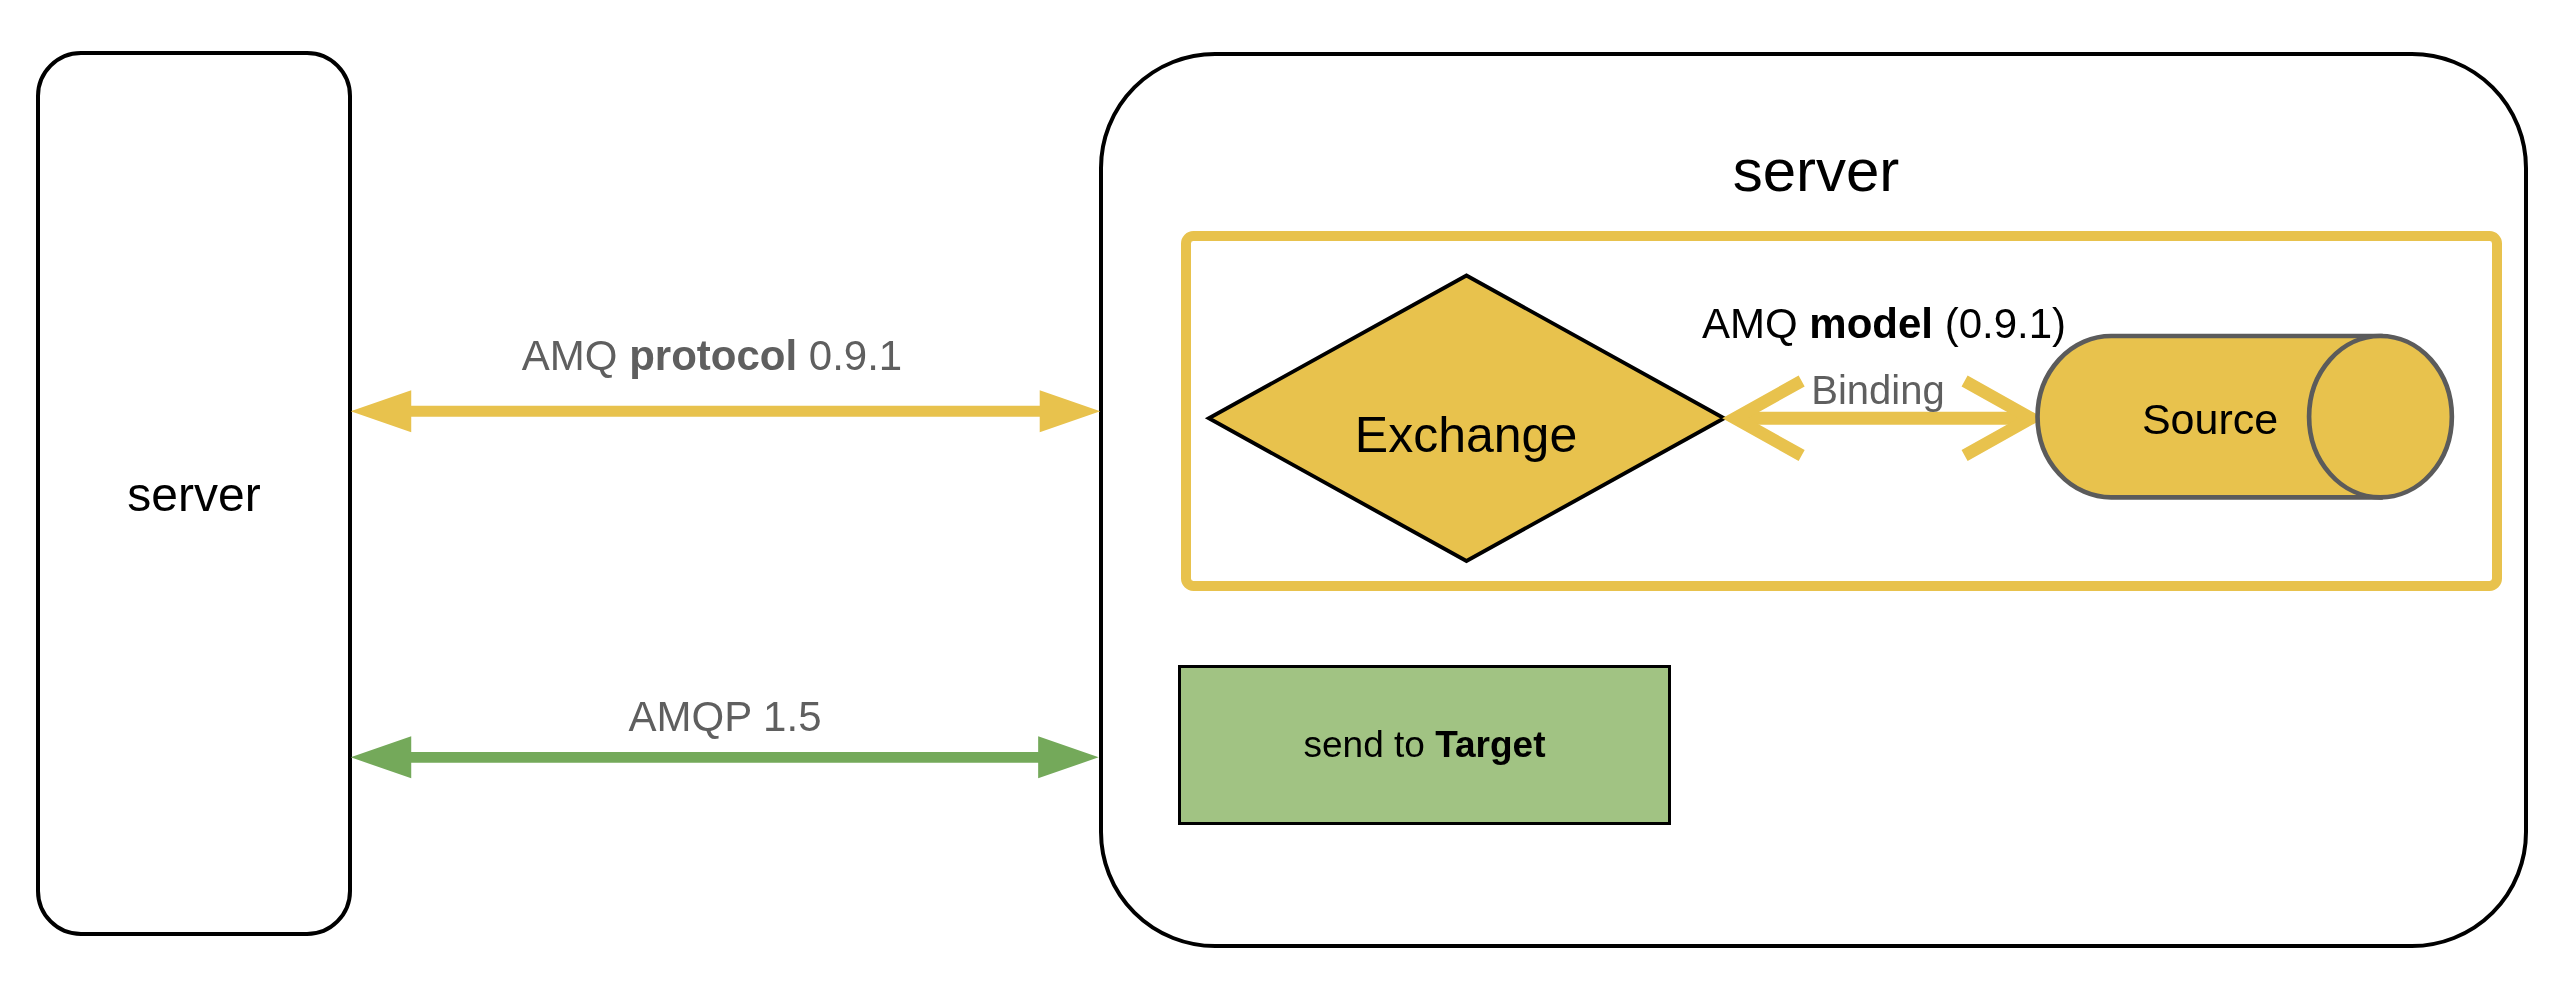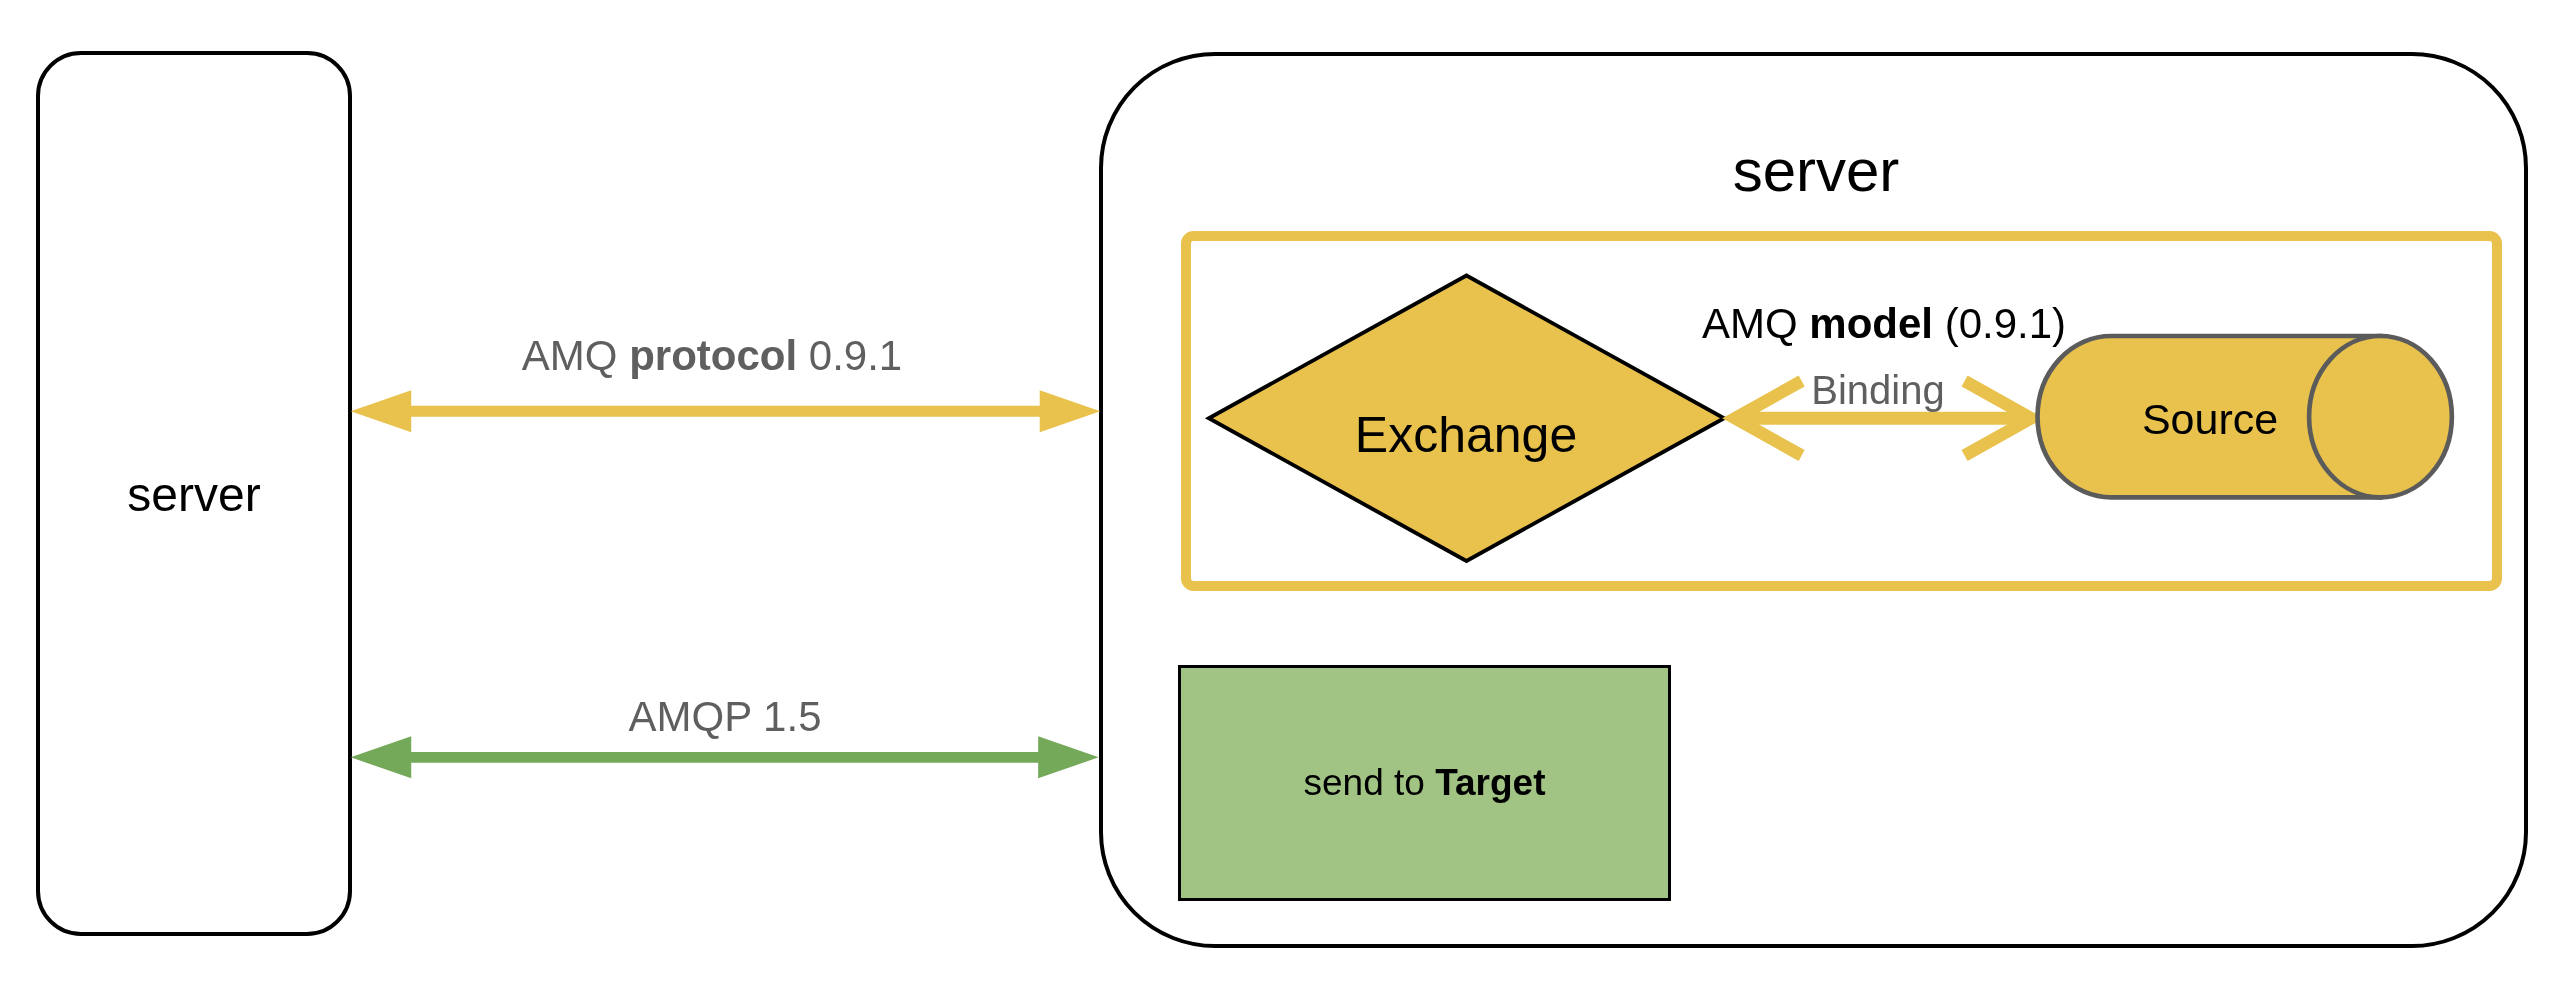--- a/index.html
+++ b/index.html
@@ -40,21 +40,21 @@
     left: 1181px; top: 231px;
     width: 1321px; height: 360px;
     border: 10px solid #E8C24D;
     border-radius: 12.4px;
     background: transparent;
     box-sizing: border-box;
   }
   .amqp10-box {
     position: absolute;
     left: 1178px; top: 665px;
-    width: 493px; height: 236px;
+    width: 493px; height: 160px;
     background: #A1C383;
     border: 3.9px solid #000000;
     box-sizing: border-box;
     display: flex;
     flex-direction: column;
     align-items: center;
     justify-content: center;
     font-size: 37px;
     line-height: 52px;
     color: #000000;

